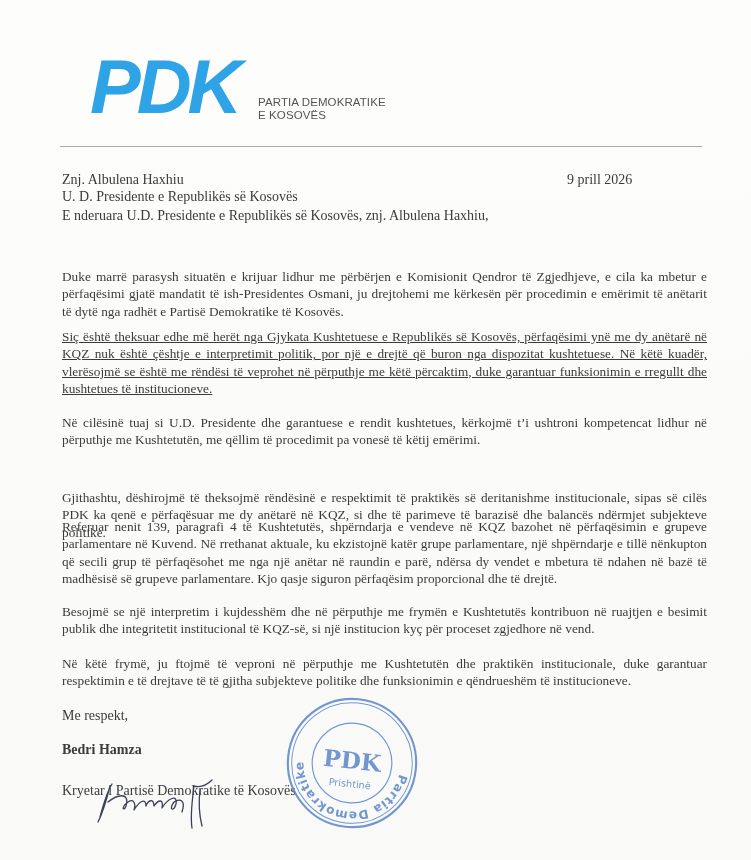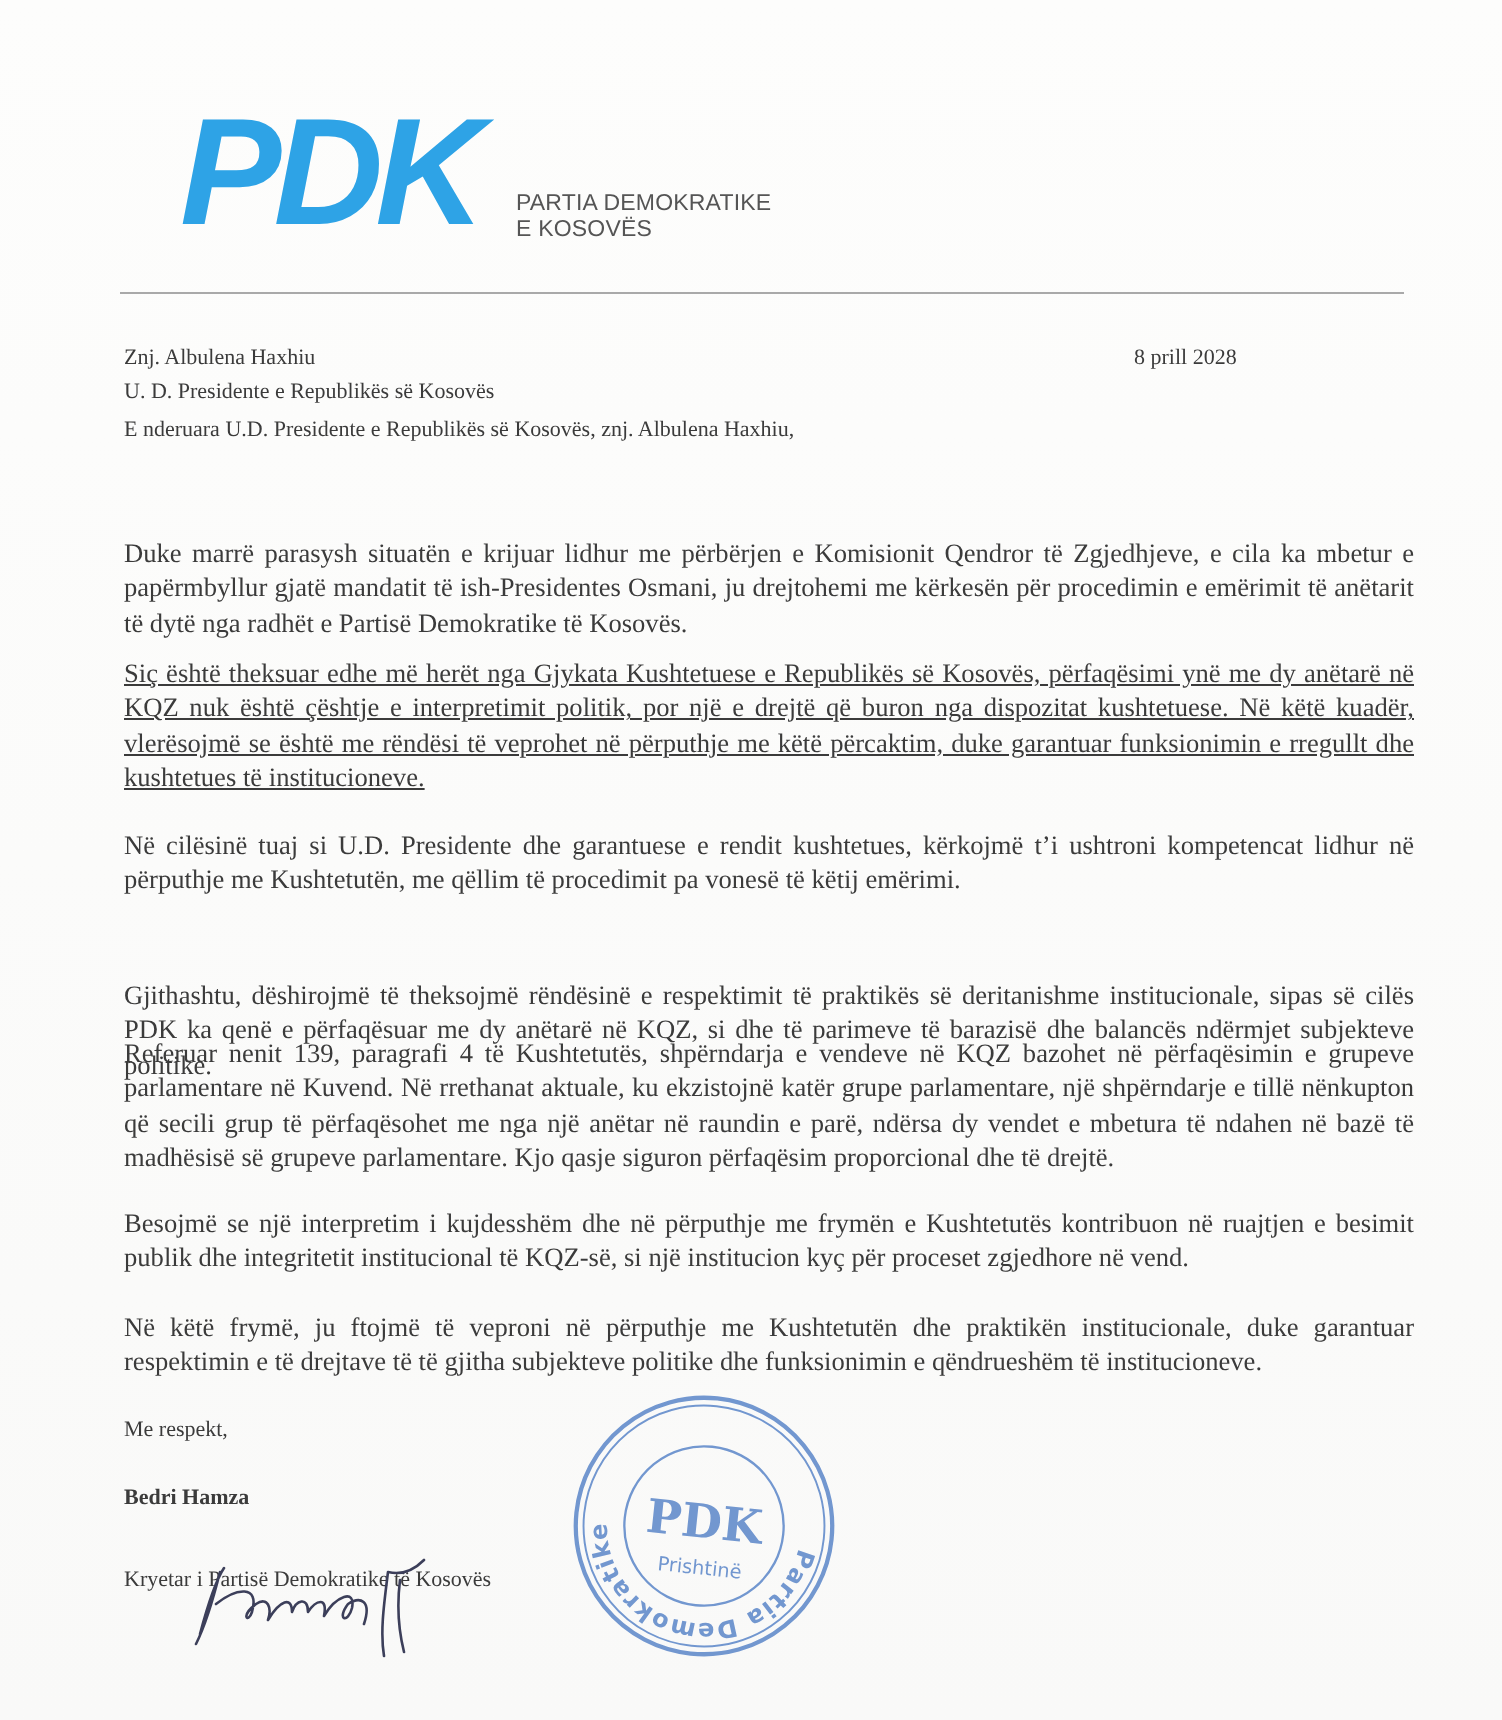--- a/index.html
+++ b/index.html
@@ -10,21 +10,21 @@
     color:#3b3b3b;
   }
   .page { position:absolute; left:0; top:0; width:751px; height:860px;
     background: linear-gradient(180deg,#fdfdfc 0%,#f9f9f8 100%); }
   .logo { position:absolute; left:90px; top:52px; height:70px; }
   .logo-mark { position:absolute; left:0; top:0; font-family:"Liberation Sans","DejaVu Sans",sans-serif;
     font-weight:bold; font-style:italic; font-size:76px; line-height:70px; color:#2ea3e6; letter-spacing:-4px; }
   .logo-sub { position:absolute; left:168px; top:44px; font-family:"Liberation Sans","DejaVu Sans",sans-serif;
     font-size:11.5px; line-height:13px; color:#555; white-space:nowrap; letter-spacing:0.1px; }
   .rule { position:absolute; left:60px; top:146px; width:642px; height:0; border-top:1px solid #a9a9a9; }
-  .txt { position:absolute; font-size:11px; line-height:17px; }
+  .txt { position:absolute; font-size:14px; line-height:17px; }
   .recipient { left:62px; top:171px; }
   .date { left:567px; top:171px; }
   .salutation { left:62px; top:207px; }
   .para { position:absolute; left:62px; width:645px; font-size:13.3px; line-height:17.3px; text-align:justify; }
   .p1 { top:268px; }
   .p2 { top:328px;text-decoration:underline; }
   .p3 { top:414px; }
   .p4 { top:466px;margin-top:23px; }
   .p5 { top:518px; }
   .p6 { top:603px; }
@@ -48,25 +48,25 @@
     </div>
   </div>
 
   <div class="rule"></div>
 
   <div class="txt recipient">
     <div>Znj. Albulena Haxhiu</div>
     <div>U. D. Presidente e Republikës së Kosovës</div>
   </div>
 
-  <div class="txt date">8 prill 2028</div>
+  <div class="txt date">9 prill 2026</div>
 
   <div class="txt salutation">E nderuara U.D. Presidente e Republikës së Kosovës, znj. Albulena Haxhiu,</div>
 
-  <div class="para p1">Duke marrë parasysh situatën e krijuar lidhur me përbërjen e Komisionit Qendror të Zgjedhjeve, e cila ka mbetur e papërmbyllur gjatë mandatit të ish-Presidentes Osmani, ju drejtohemi me kërkesën për procedimin e emërimit të anëtarit të dytë nga radhët e Partisë Demokratike të Kosovës.</div>
+  <div class="para p1">Duke marrë parasysh situatën e krijuar lidhur me përbërjen e Komisionit Qendror të Zgjedhjeve, e cila ka mbetur e përfaqësimi gjatë mandatit të ish-Presidentes Osmani, ju drejtohemi me kërkesën për procedimin e emërimit të anëtarit të dytë nga radhët e Partisë Demokratike të Kosovës.</div>
   <div class="para p2">Siç është theksuar edhe më herët nga Gjykata Kushtetuese e Republikës së Kosovës, përfaqësimi ynë me dy anëtarë në KQZ nuk është çështje e interpretimit politik, por një e drejtë që buron nga dispozitat kushtetuese. Në këtë kuadër, vlerësojmë se është me rëndësi të veprohet në përputhje me këtë përcaktim, duke garantuar funksionimin e rregullt dhe kushtetues të institucioneve.</div>
   <div class="para p3">Në cilësinë tuaj si U.D. Presidente dhe garantuese e rendit kushtetues, kërkojmë t’i ushtroni kompetencat lidhur në përputhje me Kushtetutën, me qëllim të procedimit pa vonesë të këtij emërimi.</div>
   <div class="para p4">Gjithashtu, dëshirojmë të theksojmë rëndësinë e respektimit të praktikës së deritanishme institucionale, sipas së cilës PDK ka qenë e përfaqësuar me dy anëtarë në KQZ, si dhe të parimeve të barazisë dhe balancës ndërmjet subjekteve politike.</div>
   <div class="para p5">Referuar nenit 139, paragrafi 4 të Kushtetutës, shpërndarja e vendeve në KQZ bazohet në përfaqësimin e grupeve parlamentare në Kuvend. Në rrethanat aktuale, ku ekzistojnë katër grupe parlamentare, një shpërndarje e tillë nënkupton që secili grup të përfaqësohet me nga një anëtar në raundin e parë, ndërsa dy vendet e mbetura të ndahen në bazë të madhësisë së grupeve parlamentare. Kjo qasje siguron përfaqësim proporcional dhe të drejtë.</div>
   <div class="para p7">Në këtë frymë, ju ftojmë të veproni në përputhje me Kushtetutën dhe praktikën institucionale, duke garantuar respektimin e të drejtave të të gjitha subjekteve politike dhe funksionimin e qëndrueshëm të institucioneve.</div>
   <div class="para p6">Besojmë se një interpretim i kujdesshëm dhe në përputhje me frymën e Kushtetutës kontribuon në ruajtjen e besimit publik dhe integritetit institucional të KQZ-së, si një institucion kyç për proceset zgjedhore në vend.</div>
 
   <div class="txt closing">Me respekt,</div>
   <div class="txt signer-name">Bedri Hamza</div>
   <div class="txt signer-title">Kryetar i Partisë Demokratike të Kosovës</div>

